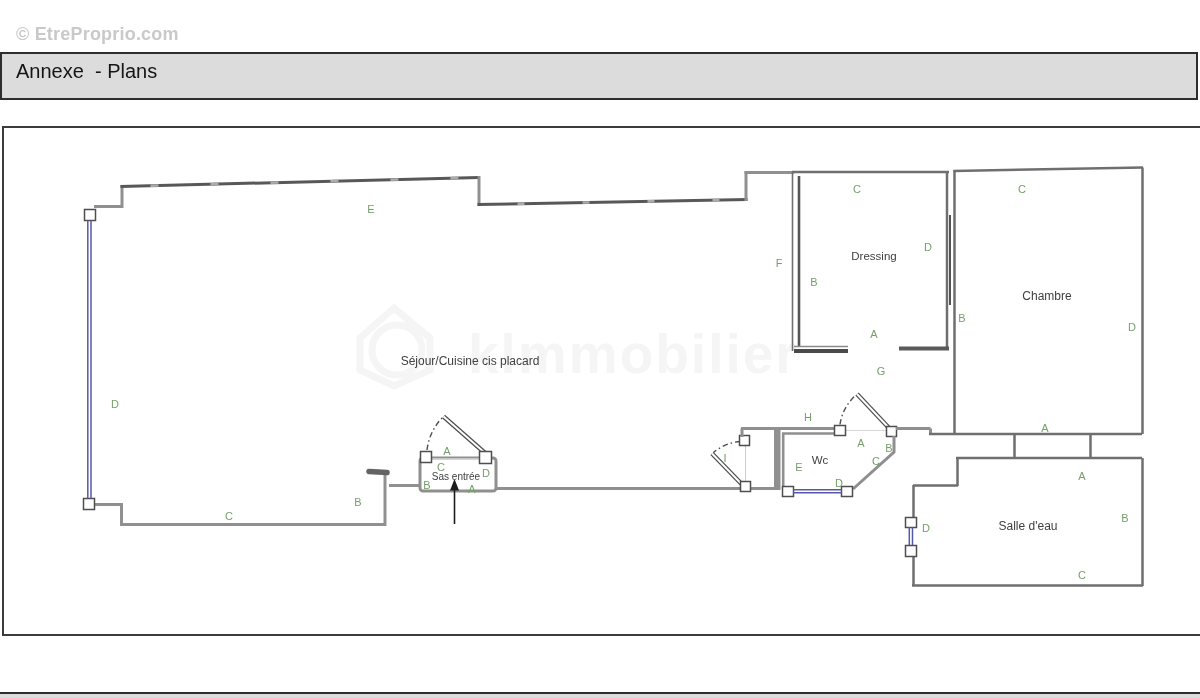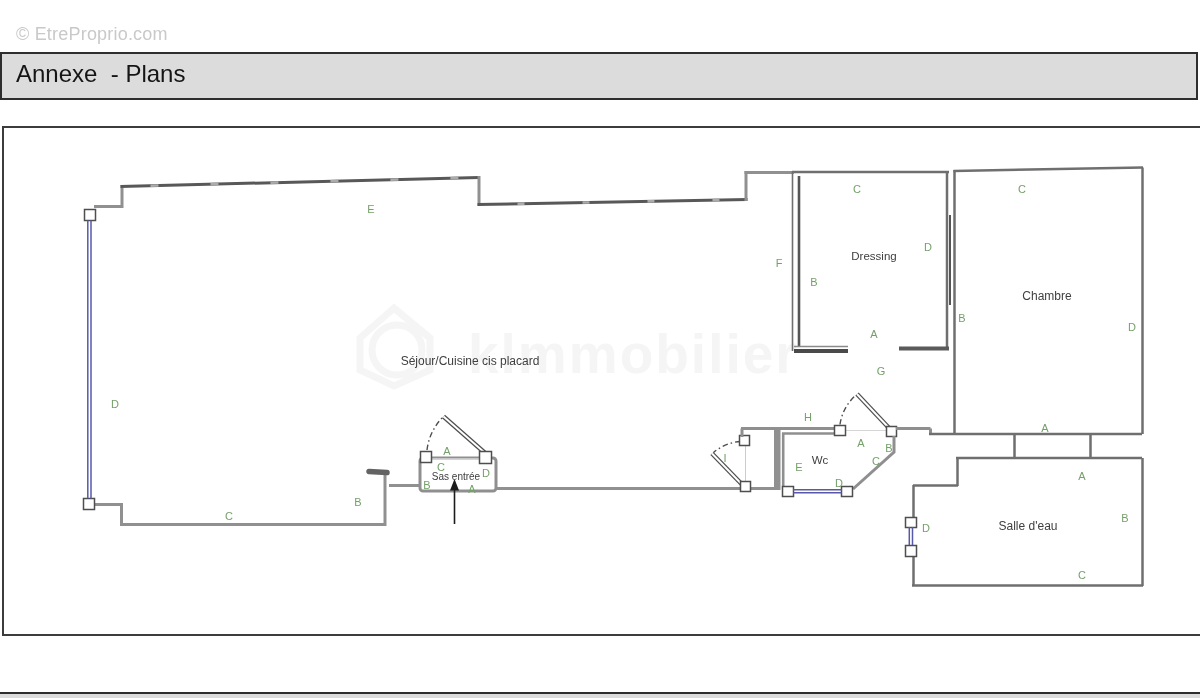--- a/index.html
+++ b/index.html
@@ -2,25 +2,25 @@
 <html><head>
 <meta charset="utf-8">
 <style>
   html,body{margin:0;padding:0;background:#ffffff;width:1200px;height:698px;overflow:hidden;}
   body{font-family:"Liberation Sans", sans-serif;position:relative;}
   .abs{position:absolute;}
 </style>
 </head>
 <body>
 
-<div class="abs" style="left:16px;top:24px;font-size:18px;color:#c9c9c9;letter-spacing:0.2px;">© EtreProprio.com</div>
+<div class="abs" style="left:16px;top:24px;font-size:18px;color:#c9c9c9;letter-spacing:0.2px;font-weight:bold;">© EtreProprio.com</div>
 
 <div class="abs" style="left:0;top:52px;width:1194px;height:44px;background:#dcdcdc;border:2px solid #2e2e2e;"></div>
 
-<div class="abs" style="left:16px;top:60px;font-size:24px;color:#151515;">Annexe&nbsp; -&nbsp;Plans</div>
+<div class="abs" style="left:16px;top:60px;font-size:20px;color:#151515;">Annexe&nbsp; -&nbsp;Plans</div>
 
 <div class="abs" style="left:2px;top:126px;width:1202px;height:506px;border-left:2px solid #3c3c3c;border-top:2px solid #3c3c3c;border-bottom:2px solid #3c3c3c;"></div>
 
 <div class="abs" style="left:0;top:692px;width:1200px;height:10px;background:#dcdcdc;border-top:2.5px solid #2e2e2e;"></div>
 
 <svg class="abs" style="left:0;top:0;" width="1200" height="698" viewBox="0 0 1200 698">
 <defs>
 <style>
   text{font-family:"Liberation Sans",sans-serif;}
   .g{fill:#74a069;font-size:11px;text-anchor:middle;}

